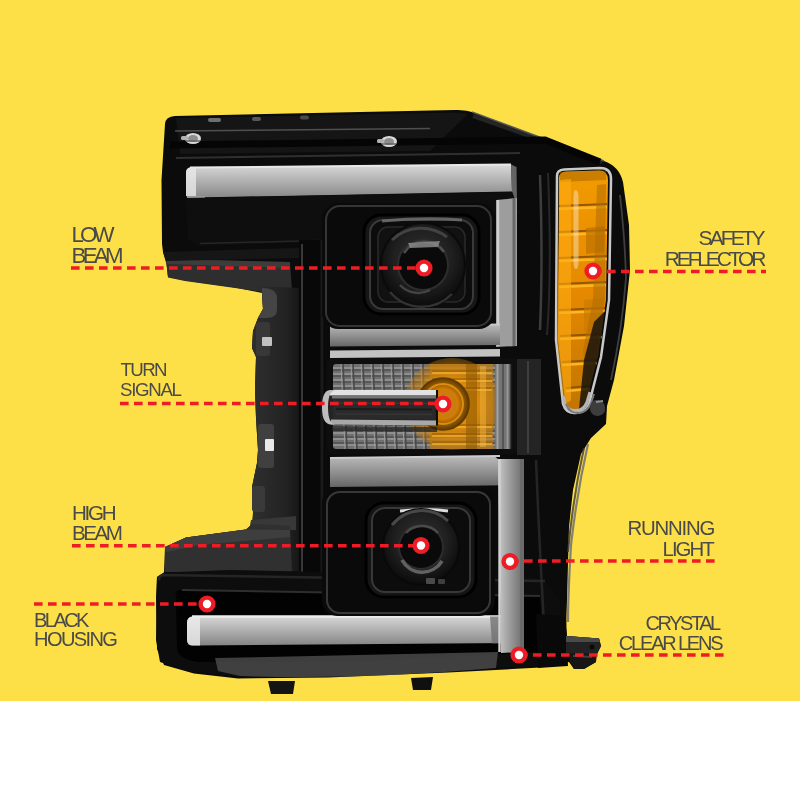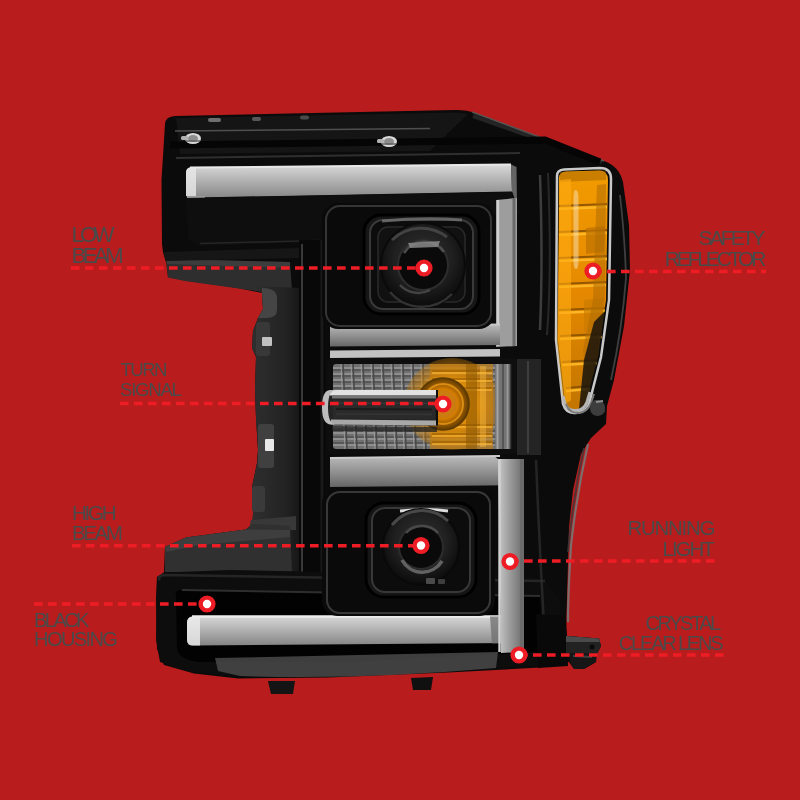--- a/index.html
+++ b/index.html
@@ -1,16 +1,16 @@
 <!DOCTYPE html>
 <html><head>
 <meta charset="utf-8">
 <style>
   html,body{margin:0;padding:0;background:#fff;}
-  #stage{position:relative;width:800px;height:800px;background:#b91c1c;overflow:hidden;}
+  #stage{position:relative;width:800px;height:701px;background:#fde047;overflow:hidden;}
   svg{position:absolute;left:0;top:0;}
   text{font-family:"Liberation Sans",sans-serif;fill:#4a4a4a;}
 </style>
 </head>
 <body>
 <div id="stage">
 <svg width="800" height="800" viewBox="0 0 800 800">
 <defs>
   <linearGradient id="gStrip" x1="0" y1="0" x2="0" y2="1">
     <stop offset="0" stop-color="#dadada"></stop>

